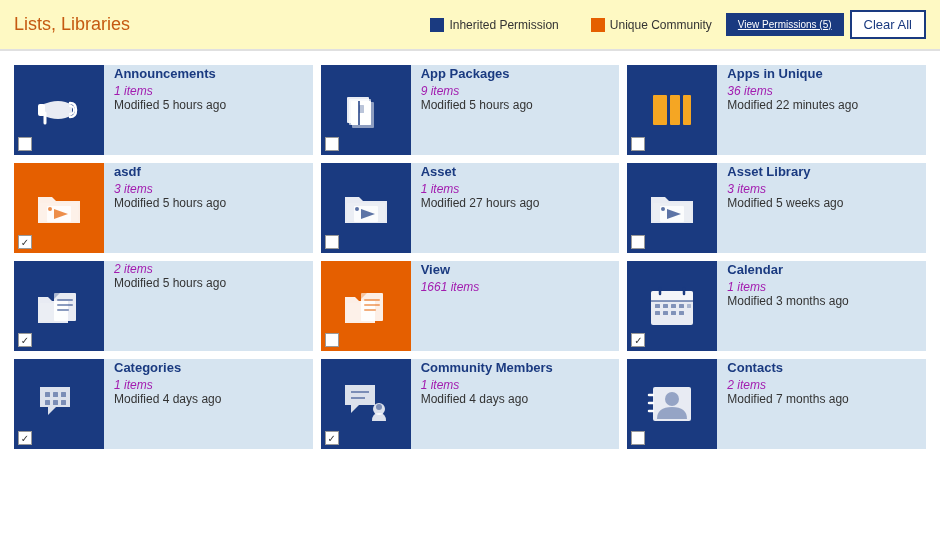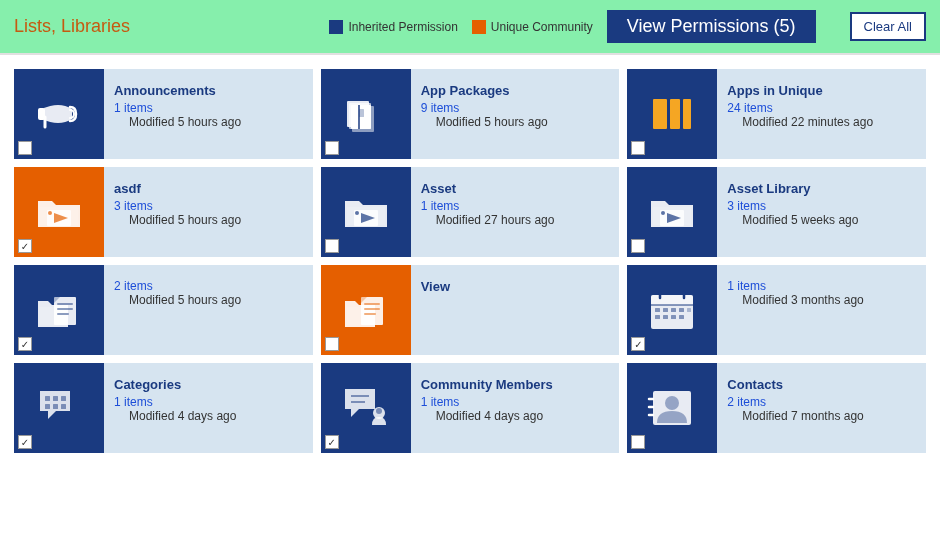--- a/index.html
+++ b/index.html
@@ -10,64 +10,64 @@
       min-height: 560px;
       overflow-x: hidden;
     }
 
     
     .header {
       display: flex;
       align-items: center;
       padding: 10px 14px;
       border-bottom: 2px solid #e0e0e0;
-      background: #86efac;
+      background: #fef9c3;
     }
     .page-title {
       color: #c55a11;
       font-size: 18px;
       font-weight: 400;
       flex: 1;
     }
     .legend {
       display: flex;
       align-items: center;
-      gap: 14px;
+      gap: 32px;
       margin-right: 14px;
     }
     .legend-item {
       display: flex;
       align-items: center;
       gap: 5px;
       font-size: 12px;
       color: #333;
     }
     .legend-dot {
       width: 14px;
       height: 14px;
     }
     .legend-dot.inherited { background: #1a3a80; }
     .legend-dot.unique { background: #e55f00; }
     .btn-view-permissions {
       background: #1a3a80;
       color: #fff;
       border: none;
-      padding: 6px 20px;
-      font-size: 18px;
+      padding: 6px 12px;
+      font-size: 10px;
       cursor: pointer;
       margin-right: 6px;
+      text-decoration: underline;
     }
     .btn-clear-all {
       background: #fff;
       color: #1a3a80;
       border: 2px solid #1a3a80;
       padding: 5px 12px;
       font-size: 13px;
       cursor: pointer;
-      margin-left: 28px;
     }
 
     
     .grid {
       display: grid;
       grid-template-columns: repeat(3, 1fr);
       gap: 0;
       padding: 10px 10px 0 10px;
     }
 
@@ -111,41 +111,41 @@
       color: #333;
     }
     .card-checkbox.checked::after {
       content: '✓';
       font-size: 10px;
       color: #333;
     }
 
     .card-info {
       flex: 1;
-      padding: 14px 10px;
+      padding: 1px 10px;
       background: #d6e4f0;
       display: flex;
       flex-direction: column;
       justify-content: flex-start;
     }
 
     .card-name {
       font-size: 13px;
       font-weight: 600;
       color: #1a3a80;
       margin-bottom: 3px;
     }
     .card-items {
       font-size: 12px;
-      color: #1d4ed8;
+      color: #a21caf;
+      font-style: italic;
     }
     .card-modified {
       font-size: 12px;
       color: #333;
-      margin-left: 15px;
     }
 
     
   </style>
 </head>
 <body>
 
 <div class="header">
   <h1 class="page-title">Lists, Libraries</h1>
   <div class="legend">
@@ -203,21 +203,21 @@
     <div class="card-icon blue">
       <svg viewBox="0 0 54 54" fill="none" xmlns="http://www.w3.org/2000/svg">
     <rect x="8" y="12" width="14" height="30" rx="1" fill="#f5a623"></rect>
     <rect x="25" y="12" width="10" height="30" rx="1" fill="#f5a623"></rect>
     <rect x="38" y="12" width="8" height="30" rx="1" fill="#f5a623"></rect>
   </svg>
       <div class="card-checkbox "></div>
     </div>
     <div class="card-info">
       <div class="card-name">Apps in Unique</div>
-      <div class="card-items">24 items</div>
+      <div class="card-items">36 items</div>
       <div class="card-modified">Modified 22 minutes ago</div>
     </div>
   </div>
     <div class="card">
     <div class="card-icon orange">
       <svg viewBox="0 0 54 54" fill="none" xmlns="http://www.w3.org/2000/svg">
     <path d="M6 16 L6 42 L48 42 L48 20 L24 20 L20 16 Z" fill="white" opacity="0.9"></path>
     <path d="M8 20 L8 40 L46 40 L46 22 L8 22 Z" fill="white" opacity="0.15"></path>
     <rect x="15" y="25" width="24" height="16" rx="1" fill="white" opacity="0.8"></rect>
     <polygon points="22,28 22,38 36,33" fill="#e55f00" opacity="0.7"></polygon>
@@ -291,20 +291,21 @@
     <rect x="22" y="14" width="22" height="28" rx="1" fill="white" opacity="0.9"></rect>
     <rect x="25" y="20" width="16" height="2" rx="1" fill="#e55f00" opacity="0.5"></rect>
     <rect x="25" y="25" width="16" height="2" rx="1" fill="#e55f00" opacity="0.5"></rect>
     <rect x="25" y="30" width="12" height="2" rx="1" fill="#e55f00" opacity="0.5"></rect>
     <path d="M22 14 L22 20 L28 14 Z" fill="#e55f00" opacity="0.3"></path>
   </svg>
       <div class="card-checkbox "></div>
     </div>
     <div class="card-info">
       <div class="card-name">View</div>
+      <div class="card-items">1661 items</div>
     </div>
   </div>
     <div class="card">
     <div class="card-icon blue">
       <svg viewBox="0 0 54 54" fill="none" xmlns="http://www.w3.org/2000/svg">
     <rect x="6" y="12" width="42" height="34" rx="2" fill="white" opacity="0.9"></rect>
     <rect x="6" y="12" width="42" height="10" rx="2" fill="white" opacity="0.5"></rect>
     <line x1="6" y1="22" x2="48" y2="22" stroke="#1a3a80" stroke-width="1"></line>
 
     <rect x="10" y="25" width="5" height="4" rx="0.5" fill="#1a3a80" opacity="0.5"></rect>
@@ -316,20 +317,21 @@
     <rect x="26" y="32" width="5" height="4" rx="0.5" fill="#1a3a80" opacity="0.5"></rect>
     <rect x="34" y="32" width="5" height="4" rx="0.5" fill="#1a3a80" opacity="0.5"></rect>
     <rect x="42" y="25" width="4" height="4" rx="0.5" fill="#1a3a80" opacity="0.3"></rect>
 
     <line x1="15" y1="9" x2="15" y2="15" stroke="#1a3a80" stroke-width="2.5" stroke-linecap="round"></line>
     <line x1="39" y1="9" x2="39" y2="15" stroke="#1a3a80" stroke-width="2.5" stroke-linecap="round"></line>
   </svg>
       <div class="card-checkbox checked"></div>
     </div>
     <div class="card-info">
+      <div class="card-name">Calendar</div>
       <div class="card-items">1 items</div>
       <div class="card-modified">Modified 3 months ago</div>
     </div>
   </div>
     <div class="card">
     <div class="card-icon blue">
       <svg viewBox="0 0 54 54" fill="none" xmlns="http://www.w3.org/2000/svg">
 
     <path d="M8 10 L38 10 L38 30 L24 30 L16 38 L16 30 L8 30 Z" fill="white" opacity="0.85"></path>
 

